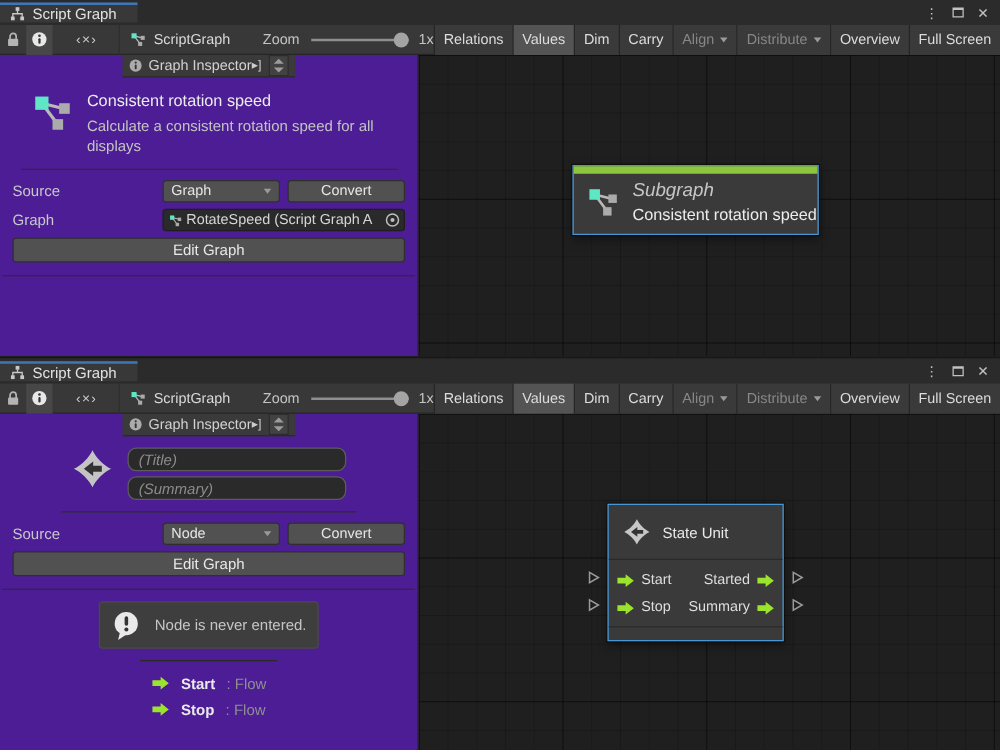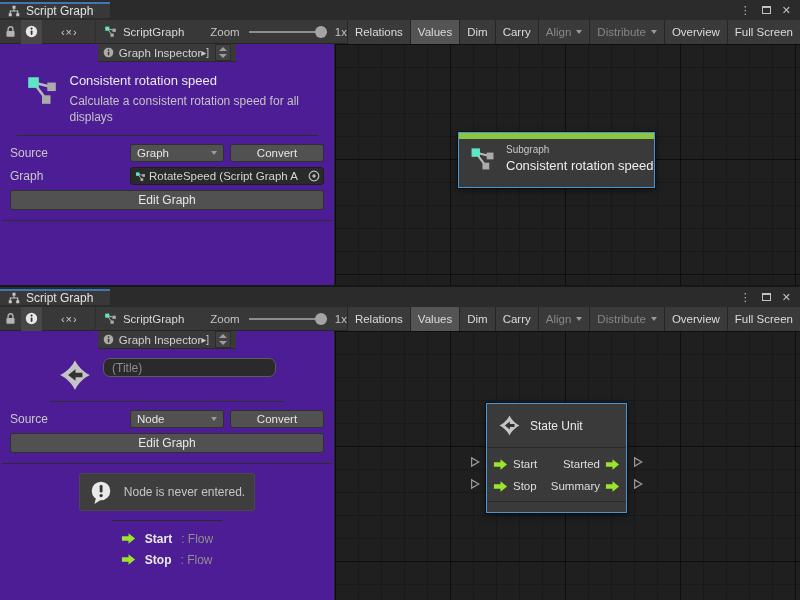--- a/index.html
+++ b/index.html
@@ -70,21 +70,21 @@
   .dropdown { width:94px; height:18px; background:#515151; border:1px solid #2f2f2f; border-radius:3px; display:flex; align-items:center; justify-content:space-between; padding:0 6px; color:#e6e6e6; font-size:11.5px; }
   .small-btn { width:94px; height:18px; background:#515151; border:1px solid #2f2f2f; border-radius:3px; display:flex; align-items:center; justify-content:center; color:#e6e6e6; font-size:11.5px; margin-left:6px; }
   .objfield { width:194px; height:18px; background:#2a2a2a; border:1px solid #1f1f1f; border-radius:3px; display:flex; align-items:center; padding:0 2px 0 4px; color:#d6d6d6; font-size:11.5px; overflow:hidden; white-space:nowrap; }
   .objfield .ic { width:11px; height:11px; flex:none; margin-right:3px; }
   .objfield-text { overflow:hidden; white-space:nowrap; flex:1; }
   .picker { width:14px; height:14px; flex:none; color:#bdbdbd; margin-left:2px; }
   .edit-btn { height:20px; background:#515151; border:1px solid #2f2f2f; border-radius:3px; display:flex; align-items:center; justify-content:center; color:#e8e8e8; font-size:12px; margin-top:4px; }
 
   .title-block { display:flex; padding:9px 8px; border-bottom:1px solid #2d2d2d; }
   .title-fields { flex:1; margin-left:11px; display:flex; flex-direction:column; gap:4px; }
-  .title-fields input { height:19px; background:#2a2a2a; border:1px solid #5c5c5c; border-radius:7px; color:#d0d0d0; font-size:12px; padding:0 8px; outline:none; font-family:inherit; width:100%; }
+  .title-fields input { height:19px; background:#2a2a2a; border:1px solid #5c5c5c; border-radius:7px; color:#d0d0d0; font-size:12px; padding:0 8px; outline:none; font-family:inherit; width:100%;font-style:italic; }
   .title-fields input::placeholder { color:#8c8c8c; opacity:1; }
 
   .warning { margin:9px 2px 0; background:#3e3e3e; border:1px solid #4a4a4a; border-radius:3px; display:flex; align-items:center; gap:11px; padding:6px 9px; }
   .warning .ic { width:24px; height:24px; flex:none; }
   .warning-text { font-size:12px; color:#c6c6c6; }
 
   .ports-section { margin-top:9px; border-top:1px solid #2a2a2a; padding:7px 9px 6px; }
   .ports-header { font-size:12.5px; color:#dcdcdc; margin:3px 0 9px; }
   .port-row { display:flex; align-items:center; height:21px; gap:9px; }
   .port-row .ic { width:15px; height:15px; flex:none; }
@@ -99,21 +99,21 @@
       linear-gradient(rgba(0,0,0,0.18) 1px, transparent 1px),
       linear-gradient(90deg, rgba(0,0,0,0.18) 1px, transparent 1px);
     background-size:115px 115px, 115px 115px, 23px 23px, 23px 23px;
   }
   .gnode { position:absolute; background:#3a3a3a; border:1px solid #4796d6; box-shadow:0 0 0 1px rgba(0,0,0,0.4), 0 3px 8px rgba(0,0,0,0.45); }
 
   .subgraph-node { left:123px; top:88px; width:197px; height:56px; }
   .green-bar { height:6px; background:#8cc63f; }
   .sg-content { display:flex; align-items:center; gap:10px; padding:5px 10px; }
   .sg-icon { width:27px; height:27px; flex:none; }
-  .sg-kind { font-size:10px; color:#c6c6c6; margin-bottom:3px; }
+  .sg-kind { font-size:15px; color:#c6c6c6; margin-bottom:3px;font-style:italic; }
   .sg-title { font-size:13px; color:#ededed; white-space:nowrap; }
 
   .state-node { left:151px; top:72px; width:141px; height:110px; display:flex; flex-direction:column; }
   .node-header { height:44px; min-height:44px; display:flex; align-items:center; gap:9px; padding:0 11px; border-bottom:1px solid #2a2a2a; }
   .node-header .ic { width:23px; height:23px; color:#c6c6c6; }
   .node-title { font-size:12px; color:#e9e9e9; white-space:nowrap; }
   .node-ports { flex:1; padding:5px 6px 2px; }
   .pline { display:flex; align-items:center; height:22px; gap:5px; font-size:11.5px; color:#dedede; white-space:nowrap; }
   .pline .ic { width:15px; height:15px; flex:none; }
   .pline .spacer { flex:1; }
@@ -389,20 +389,21 @@
             <span class="spin-down"></span>
           </div>
         </div>
       </div>
       <div class="title-block">
         <svg class="desc-icon" style="color:#c4c4c4">
             <use href="#i-state"></use>
           </svg>
         <div class="title-fields">
           <input type="text" placeholder="(Title)" style="">
+          <input type="text" placeholder="(Summary)" style="">
         </div>
       </div>
       <div class="form">
         <div class="frow">
           <span class="flabel">Source</span>
           <div class="dropdown">
             <span>Node</span>
             <span class="dd-arrow"></span>
           </div>
           <div class="small-btn">Convert</div>

